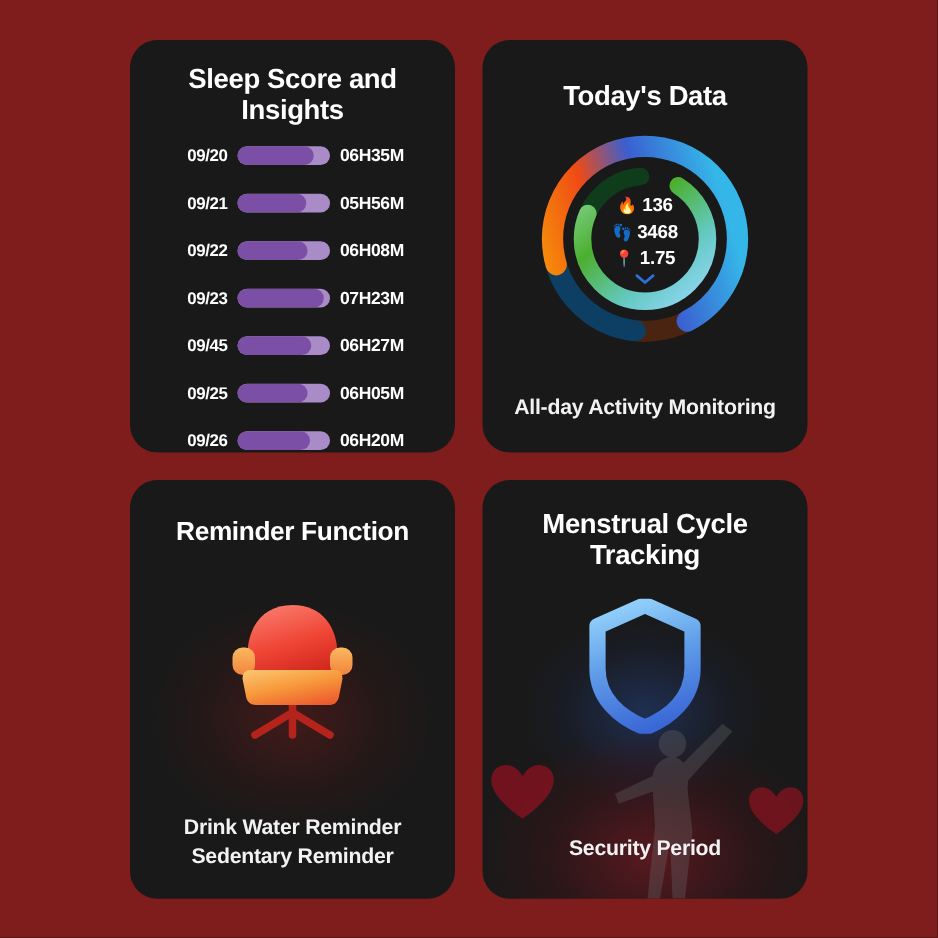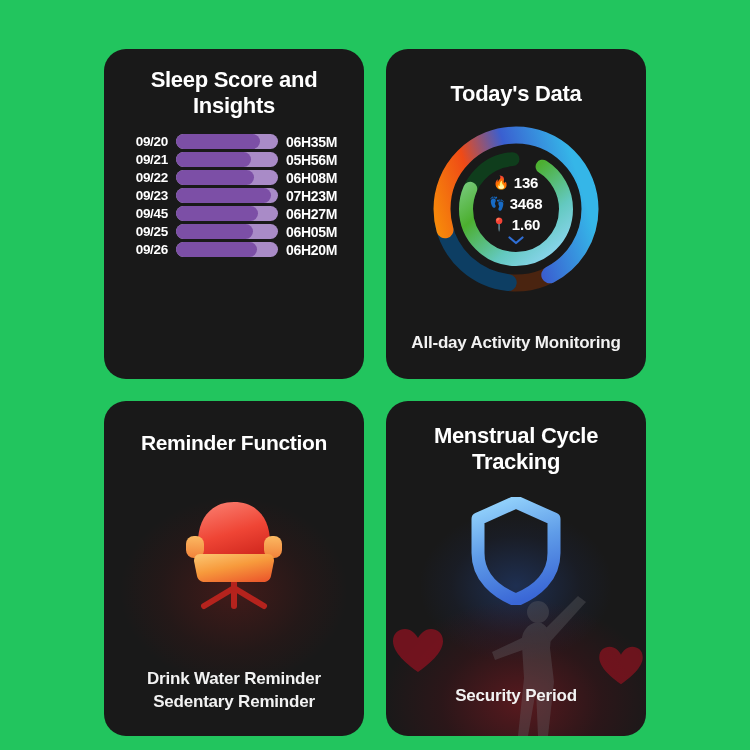--- a/index.html
+++ b/index.html
@@ -5,23 +5,23 @@
 <style>
   * { margin:0; padding:0; box-sizing:border-box; }
   html, body {
     width:750px; height:750px;
     background:#0a0a0a;
     font-family:"Liberation Sans", sans-serif;
     overflow:hidden;
   }
   .page {
     width:750px; height:750px;
-    background:#22c55e;
+    background:#7f1d1d;
     display:flex; flex-direction:column;
-    align-items:center; justify-content:flex-end;
+    align-items:center; justify-content:center;
     padding:14px 0;
   }
   .grid {
     width:542px;
     display:grid;
     grid-template-columns:260px 260px;
     grid-template-rows:330px 335px;
     gap:22px;
   }
   .card {
@@ -58,22 +58,22 @@
     letter-spacing:-0.2px;
     z-index:5;
     padding:0 10px;
   }
 
   
   .sleep-rows {
     margin-top:14px;
     width:100%;
     display:flex; flex-direction:column;
-    gap:0;
-    padding:0 18px;
+    gap:20px;
+    padding:0 32px;
   }
   .sleep-row {
     display:flex; align-items:center;
     height:18px;
     gap:8px;
   }
   .sleep-date {
     color:#ffffff; font-size:13.5px; font-weight:bold;
     width:46px; text-align:right; letter-spacing:-0.3px;
   }
@@ -250,21 +250,21 @@
           <div class="ring-stat">
             <span class="ring-ico">🔥</span>
             <span class="ring-num">136</span>
           </div>
           <div class="ring-stat">
             <span class="ring-ico">👣</span>
             <span class="ring-num">3468</span>
           </div>
           <div class="ring-stat">
             <span class="ring-ico">📍</span>
-            <span class="ring-num">1.60</span>
+            <span class="ring-num">1.75</span>
           </div>
           <div class="chev">
             <svg width="16" height="9" viewBox="0 0 16 9">
               <path d="M1.5 1.5 L8 7 L14.5 1.5" fill="none" stroke="#2f6fd6" stroke-width="2.2" stroke-linecap="round" stroke-linejoin="round"></path>
             </svg>
           </div>
         </div>
       </div>
 
       <div class="card-caption today-caption">All-day Activity Monitoring</div>

